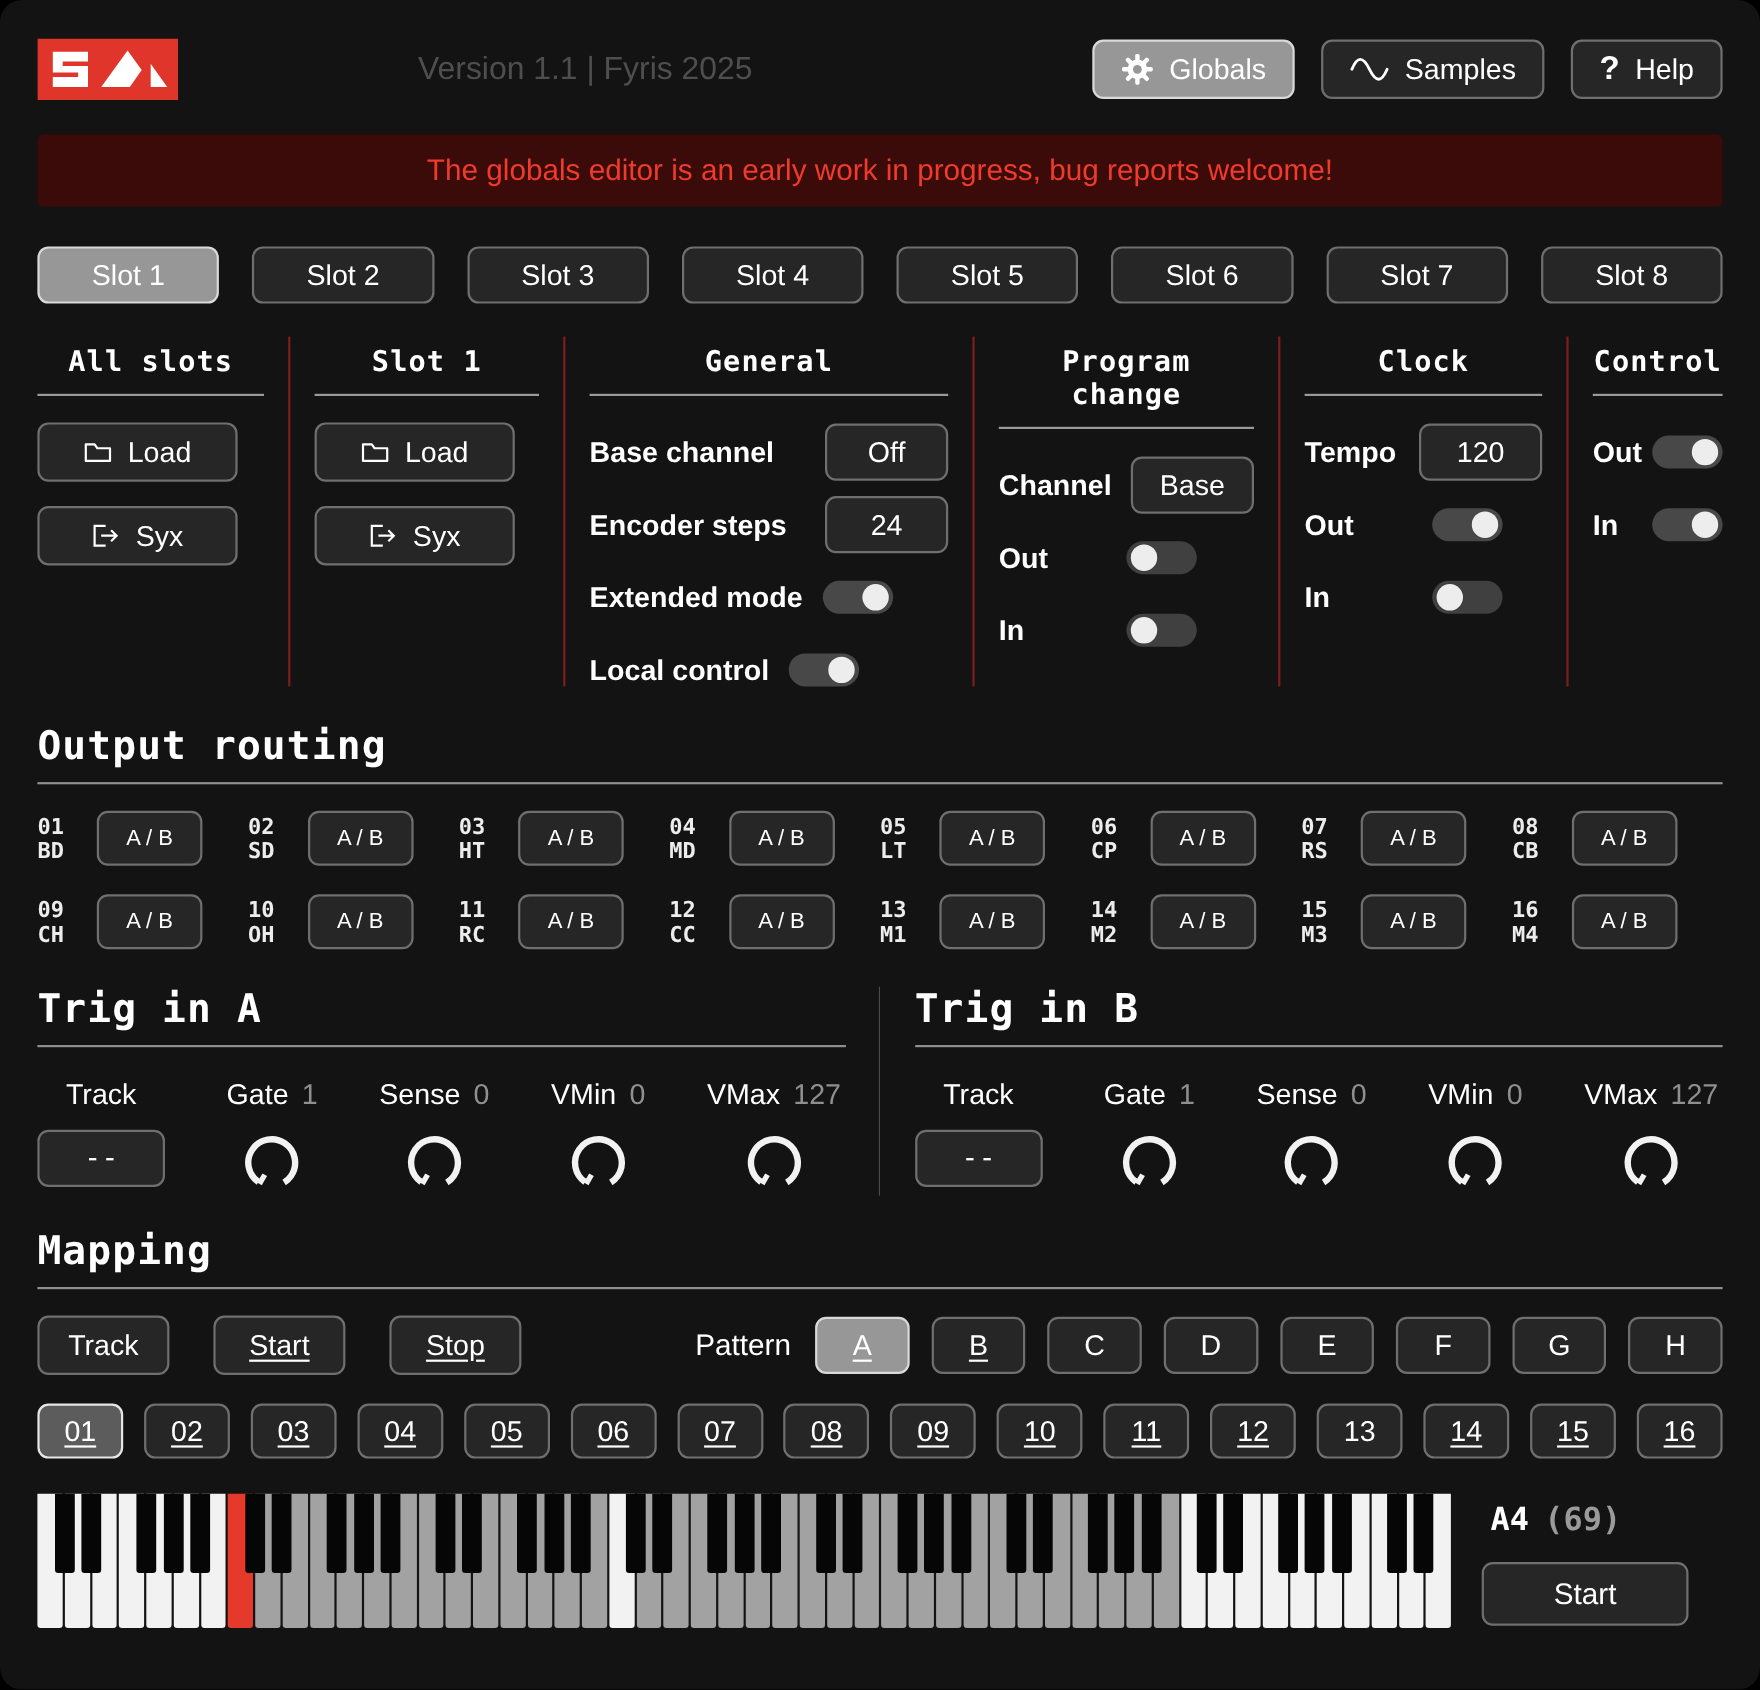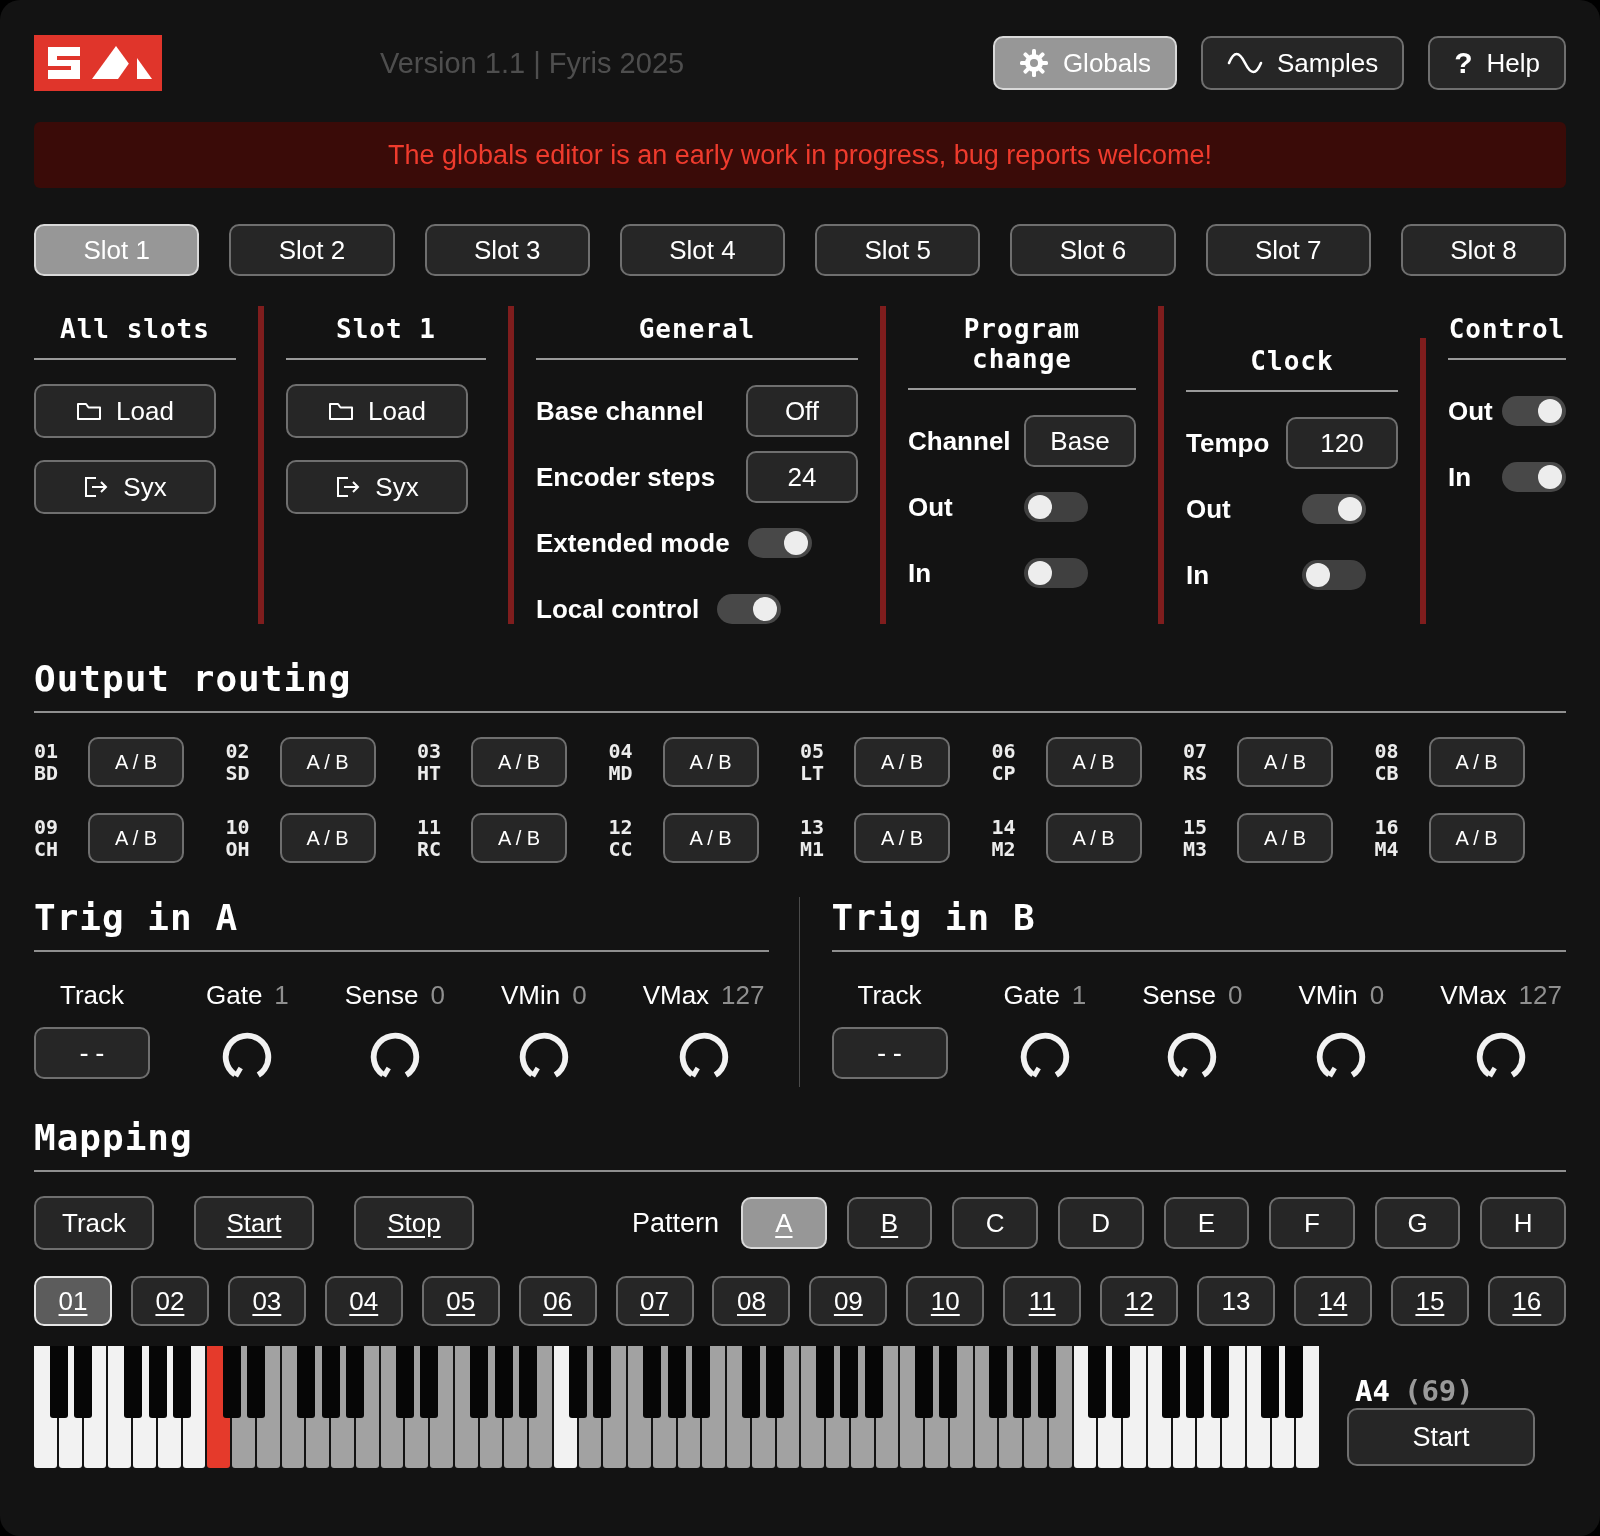--- a/index.html
+++ b/index.html
@@ -26,28 +26,28 @@
   .banner{margin-top:30px;height:66px;border-radius:6px;background:#3a0b08;
           display:flex;align-items:center;justify-content:center;
           color:#ef3b2d;font-size:27px;}
 
   
   .slots{margin-top:36px;display:flex;gap:30px;}
   .slot{flex:1;height:52px;}
 
   
   .panels{margin-top:30px;display:flex;height:318px;}
-  .pcol{box-sizing:border-box;padding:0 22px;border-right:6px solid #7f1d1d;}
+  .pcol{box-sizing:border-box;padding:0 22px;border-right:2px solid #7f1d1d;}
   .pcol:first-child{padding-left:0;}
   .pcol:last-child{border-right:none;padding-right:0;}
   .col-allslots{flex:0 0 230px;}
   .col-slot{flex:0 0 250px;}
   .col-general{flex:0 0 372px;}
   .col-pc{flex:0 0 278px;}
-  .col-clock{flex:0 0 262px;margin-top:32px;}
+  .col-clock{flex:0 0 262px;}
   .col-control{flex:0 0 140px;}
   .ptitle{font-family:"DejaVu Sans Mono",monospace;font-size:26px;font-weight:bold;
           text-align:center;margin:0 0 24px 0;padding:8px 0 14px 0;
           border-bottom:2px solid #9a9a9a;letter-spacing:1px;}
   .stack{display:flex;flex-direction:column;gap:22px;align-items:flex-start;}
   .io-btn{width:182px;justify-content:center;}
   .grow{display:flex;align-items:center;min-height:54px;margin-bottom:12px;}
   .grow .lbl{font-size:26px;font-weight:bold;}
   .btn-row{justify-content:space-between;}
   .tgl-row{justify-content:flex-start;gap:18px;}
@@ -92,21 +92,21 @@
   .map-btn{min-width:120px;}
   .gap{width:40px;flex:0 0 auto;}
   .pattern-label{margin-left:158px;font-size:27px;flex:0 0 auto;}
   .patterns{display:flex;gap:20px;margin-left:22px;flex:1;}
   .pat-btn{flex:1;height:52px;}
   .steps{margin-top:26px;display:flex;justify-content:space-between;}
   .step{width:78px;height:50px;padding:0;}
   .step.active{background:#5c5c5c;border-color:#e6e6e6;}
 
   
-  .kb-area{margin-top:20px;display:flex;gap:28px;align-items:flex-end;}
+  .kb-area{margin-top:32px;display:flex;gap:28px;}
   .kb{position:relative;width:1285px;height:122px;flex:0 0 auto;}
   .wrow{display:flex;height:100%;gap:2px;}
   .wkey{flex:1;background:#f2f2f2;border-radius:0 0 3px 3px;}
   .wkey.gray{background:#a2a2a2;}
   .wkey.red{background:#e53a2b;}
   .blayer{position:absolute;top:0;left:0;width:100%;height:100%;}
   .bkey{position:absolute;top:0;width:18px;height:72px;background:#060606;
         transform:translateX(-50%);border-radius:0 0 3px 3px;}
   .kb-side{width:188px;display:flex;flex-direction:column;justify-content:space-between;padding:6px 0 2px 0;}
   .note-display{font-family:"DejaVu Sans Mono",monospace;font-size:29px;font-weight:bold;padding-left:8px;}

